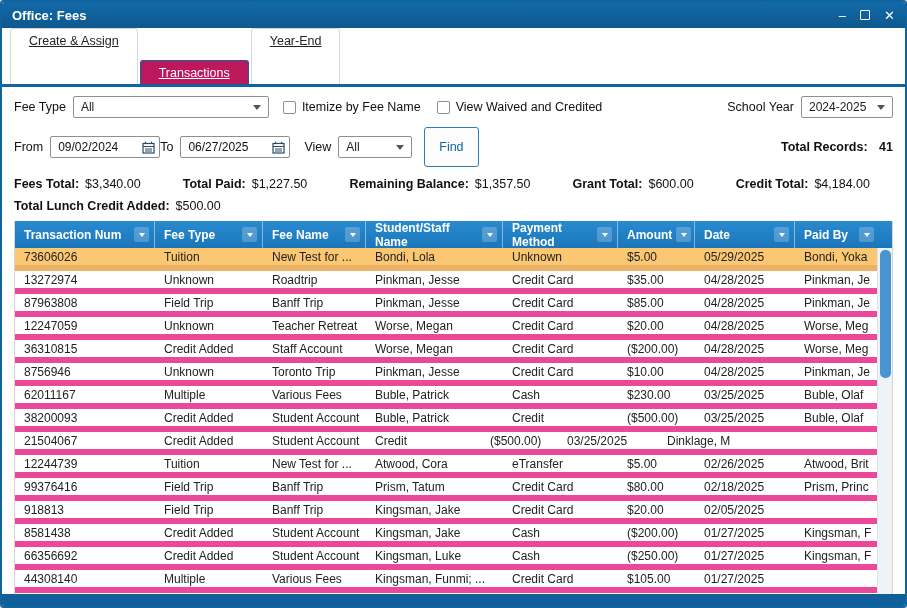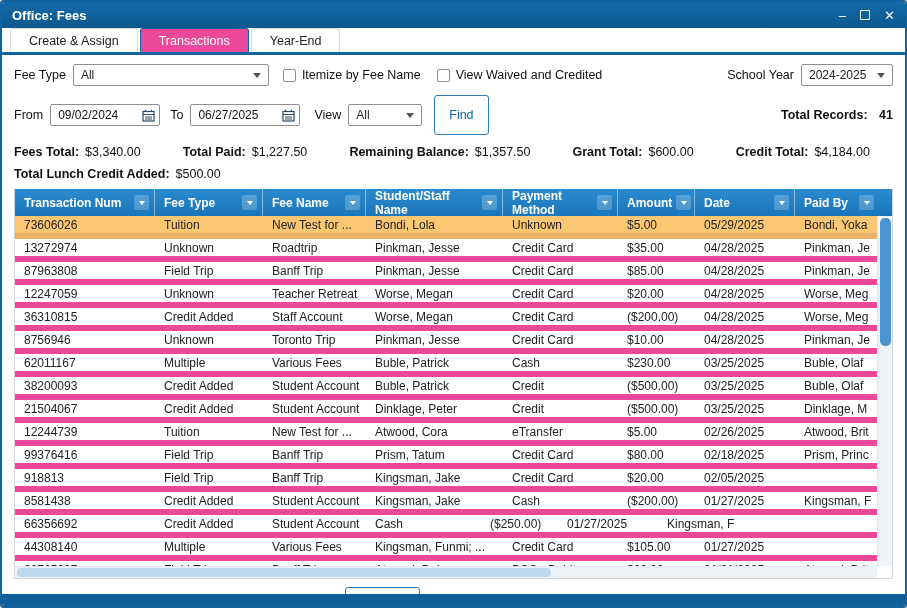--- a/index.html
+++ b/index.html
@@ -9,22 +9,22 @@
 
   
   .titlebar { height:26px; background:linear-gradient(#126aa9,#0e588e); display:flex; align-items:center; padding:0 10px; }
   .title { color:#fff; font-size:13px; font-weight:bold; }
   .win-controls { margin-left:auto; display:flex; align-items:center; gap:14px; }
   .ctrl { color:#fff; font-size:13px; line-height:1; cursor:pointer; display:flex; align-items:center; }
   .maxbox { width:10px; height:10px; border:1.5px solid #fff; border-radius:1px; }
 
   
   .tabs { display:flex; background:#fff; border-bottom:3px solid #11639f; padding-left:8px; }
-  .tab { padding:5px 18px 4px; font-size:12.5px; color:#222; background:#fff; border:1px solid #d8d8d8; border-bottom:none; border-radius:3px 3px 0 0; margin-right:2px; cursor:pointer; }
-  .tab.active { background:#ec4899; color:#fff; border-color:#11639f; }
+  .tab { padding:5px 18px 4px; font-size:12.5px; color:#222; background:#fff; border:1px solid #d8d8d8; border-bottom:none; border-radius:3px 3px 0 0; margin-right:2px; cursor:pointer;text-decoration:underline; }
+  .tab.active { background:#be185d; color:#fff; border-color:#11639f;margin-top:32px; }
 
   
   .filters { padding:9px 12px 0; }
   .frow { display:flex; align-items:center; font-size:12.5px; color:#111; margin-bottom:9px; }
   .lbl { margin-right:7px; }
   .bold { font-weight:bold; }
   .select { display:flex; align-items:center; justify-content:space-between; border:1px solid #8f8f8f; background:#fff; height:22px; padding:0 7px; font-size:12px; color:#222; border-radius:2px; cursor:pointer; }
   .tri-down { width:0; height:0; border-left:4px solid transparent; border-right:4px solid transparent; border-top:5px solid #555; margin-left:8px; }
   .datefield { display:flex; align-items:center; justify-content:space-between; border:1px solid #8f8f8f; background:#fff; height:22px; padding:0 4px 0 7px; font-size:12px; width:110px; border-radius:2px; }
   .checkrow { display:flex; align-items:center; }
@@ -116,21 +116,21 @@
           <svg width="13" height="13" viewBox="0 0 13 13">
               <rect x="1" y="2.5" width="11" height="9.5" fill="none" stroke="#2a4a66" stroke-width="1.2"></rect>
               <line x1="1" y1="5.5" x2="12" y2="5.5" stroke="#2a4a66" stroke-width="1.2"></line>
               <line x1="3.5" y1="0.8" x2="3.5" y2="3" stroke="#2a4a66" stroke-width="1.2"></line>
               <line x1="9.5" y1="0.8" x2="9.5" y2="3" stroke="#2a4a66" stroke-width="1.2"></line>
               <line x1="3" y1="8" x2="10" y2="8" stroke="#2a4a66" stroke-width="1"></line>
               <line x1="3" y1="10" x2="10" y2="10" stroke="#2a4a66" stroke-width="1"></line>
             </svg>
         </span>
       </div>
-      <span class="lbl" style="margin-left:10px">To</span>
+      <span class="lbl" style="">To</span>
       <div class="datefield">
         <span>06/27/2025</span>
         <span class="calicon">
           <svg width="13" height="13" viewBox="0 0 13 13">
               <rect x="1" y="2.5" width="11" height="9.5" fill="none" stroke="#2a4a66" stroke-width="1.2"></rect>
               <line x1="1" y1="5.5" x2="12" y2="5.5" stroke="#2a4a66" stroke-width="1.2"></line>
               <line x1="3.5" y1="0.8" x2="3.5" y2="3" stroke="#2a4a66" stroke-width="1.2"></line>
               <line x1="9.5" y1="0.8" x2="9.5" y2="3" stroke="#2a4a66" stroke-width="1.2"></line>
               <line x1="3" y1="8" x2="10" y2="8" stroke="#2a4a66" stroke-width="1"></line>
               <line x1="3" y1="10" x2="10" y2="10" stroke="#2a4a66" stroke-width="1"></line>
@@ -290,21 +290,20 @@
           <div class="tcell c3">Buble, Patrick</div>
           <div class="tcell c4">Credit</div>
           <div class="tcell c5">($500.00)</div>
           <div class="tcell c6">03/25/2025</div>
           <div class="tcell c7">Buble, Olaf</div>
         </div>
         <div class="trow">
           <div class="tcell c0">21504067</div>
           <div class="tcell c1">Credit Added</div>
           <div class="tcell c2">Student Account</div>
-          <div class="tcell c3">Dinklage, Peter</div>
           <div class="tcell c4">Credit</div>
           <div class="tcell c5">($500.00)</div>
           <div class="tcell c6">03/25/2025</div>
           <div class="tcell c7">Dinklage, M</div>
         </div>
         <div class="trow">
           <div class="tcell c0">12244739</div>
           <div class="tcell c1">Tuition</div>
           <div class="tcell c2">New Test for ...</div>
           <div class="tcell c3">Atwood, Cora</div>
@@ -340,20 +339,21 @@
           <div class="tcell c3">Kingsman, Jake</div>
           <div class="tcell c4">Cash</div>
           <div class="tcell c5">($200.00)</div>
           <div class="tcell c6">01/27/2025</div>
           <div class="tcell c7">Kingsman, F</div>
         </div>
         <div class="trow">
           <div class="tcell c0">66356692</div>
           <div class="tcell c1">Credit Added</div>
           <div class="tcell c2">Student Account</div>
+          <div class="tcell c3">Kingsman, Luke</div>
           <div class="tcell c4">Cash</div>
           <div class="tcell c5">($250.00)</div>
           <div class="tcell c6">01/27/2025</div>
           <div class="tcell c7">Kingsman, F</div>
         </div>
         <div class="trow">
           <div class="tcell c0">44308140</div>
           <div class="tcell c1">Multiple</div>
           <div class="tcell c2">Various Fees</div>
           <div class="tcell c3">Kingsman, Funmi; ...</div>

